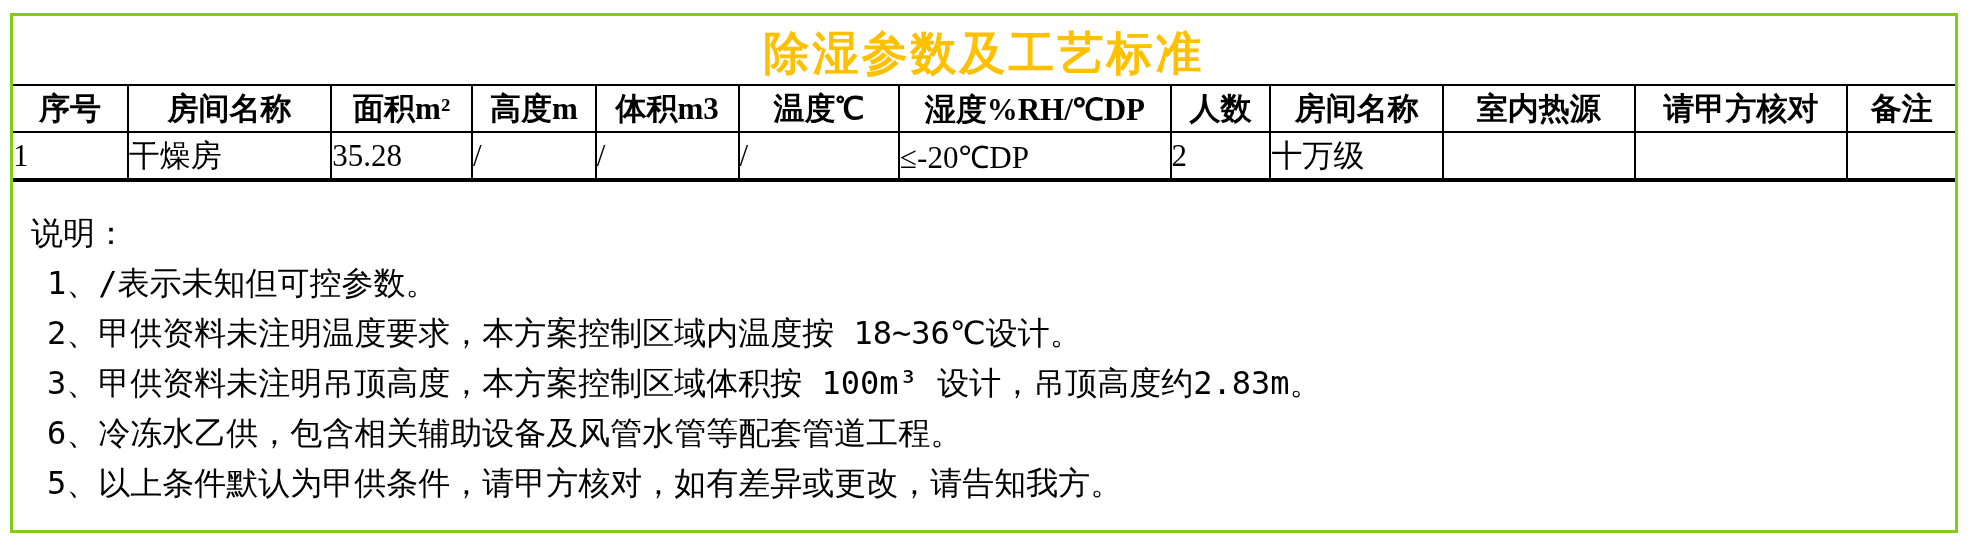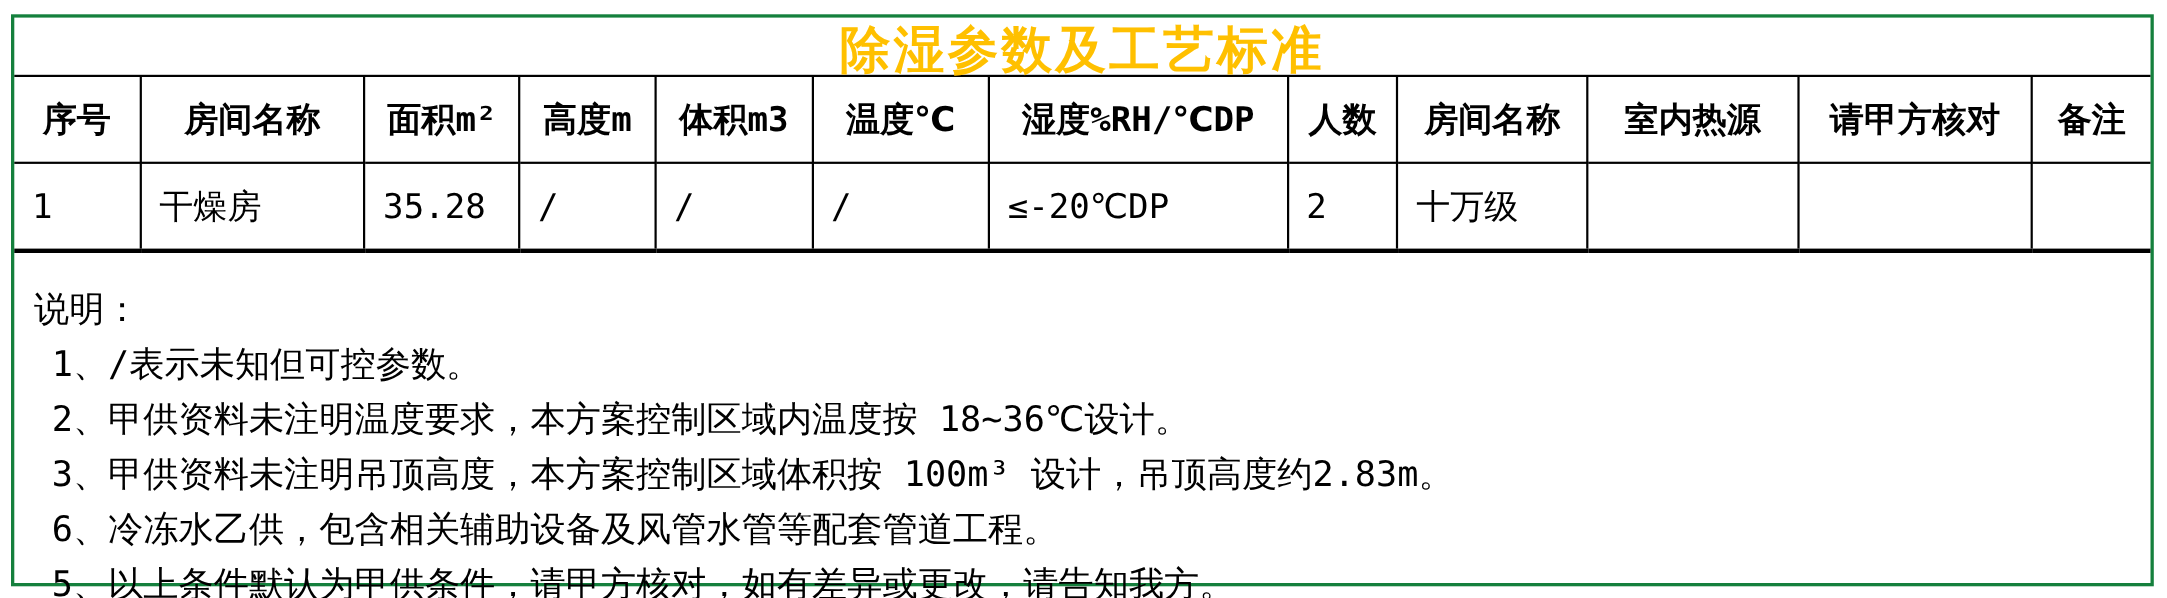--- a/index.html
+++ b/index.html
@@ -17,21 +17,21 @@
     height: 544px;
     background: #ffffff;
     overflow: hidden;
   }
   .frame {
     position: absolute;
     left: 10px;
     top: 13px;
     right: 12px;
     bottom: 11px;
-    border: 3px solid #15803d;
+    border: 3px solid #84cc16;
     box-sizing: border-box;
     display: flex;
     flex-direction: column;
   }
   .title-row {
     height: 70px;
     border-bottom: 2px solid #000;
     display: flex;
     align-items: center;
     justify-content: center;
@@ -46,23 +46,24 @@
   }
   table.params {
     width: 100%;
     border-collapse: collapse;
     table-layout: fixed;
   }
   table.params th, table.params td {
     border: 2px solid #000;
     border-top: none;
     vertical-align: middle;
-    padding: 16px;
+    padding: 0;
     overflow: hidden;
     white-space: nowrap;
+    font-family: Liberation Serif, serif;
   }
   table.params th:first-child, table.params td:first-child { border-left: none; }
   table.params th:last-child,  table.params td:last-child  { border-right: none; }
   tr.header-row th {
     height: 45px;
     font-size: 31px;
     font-weight: 700;
   }
   tr.data-row td {
     height: 45px;

